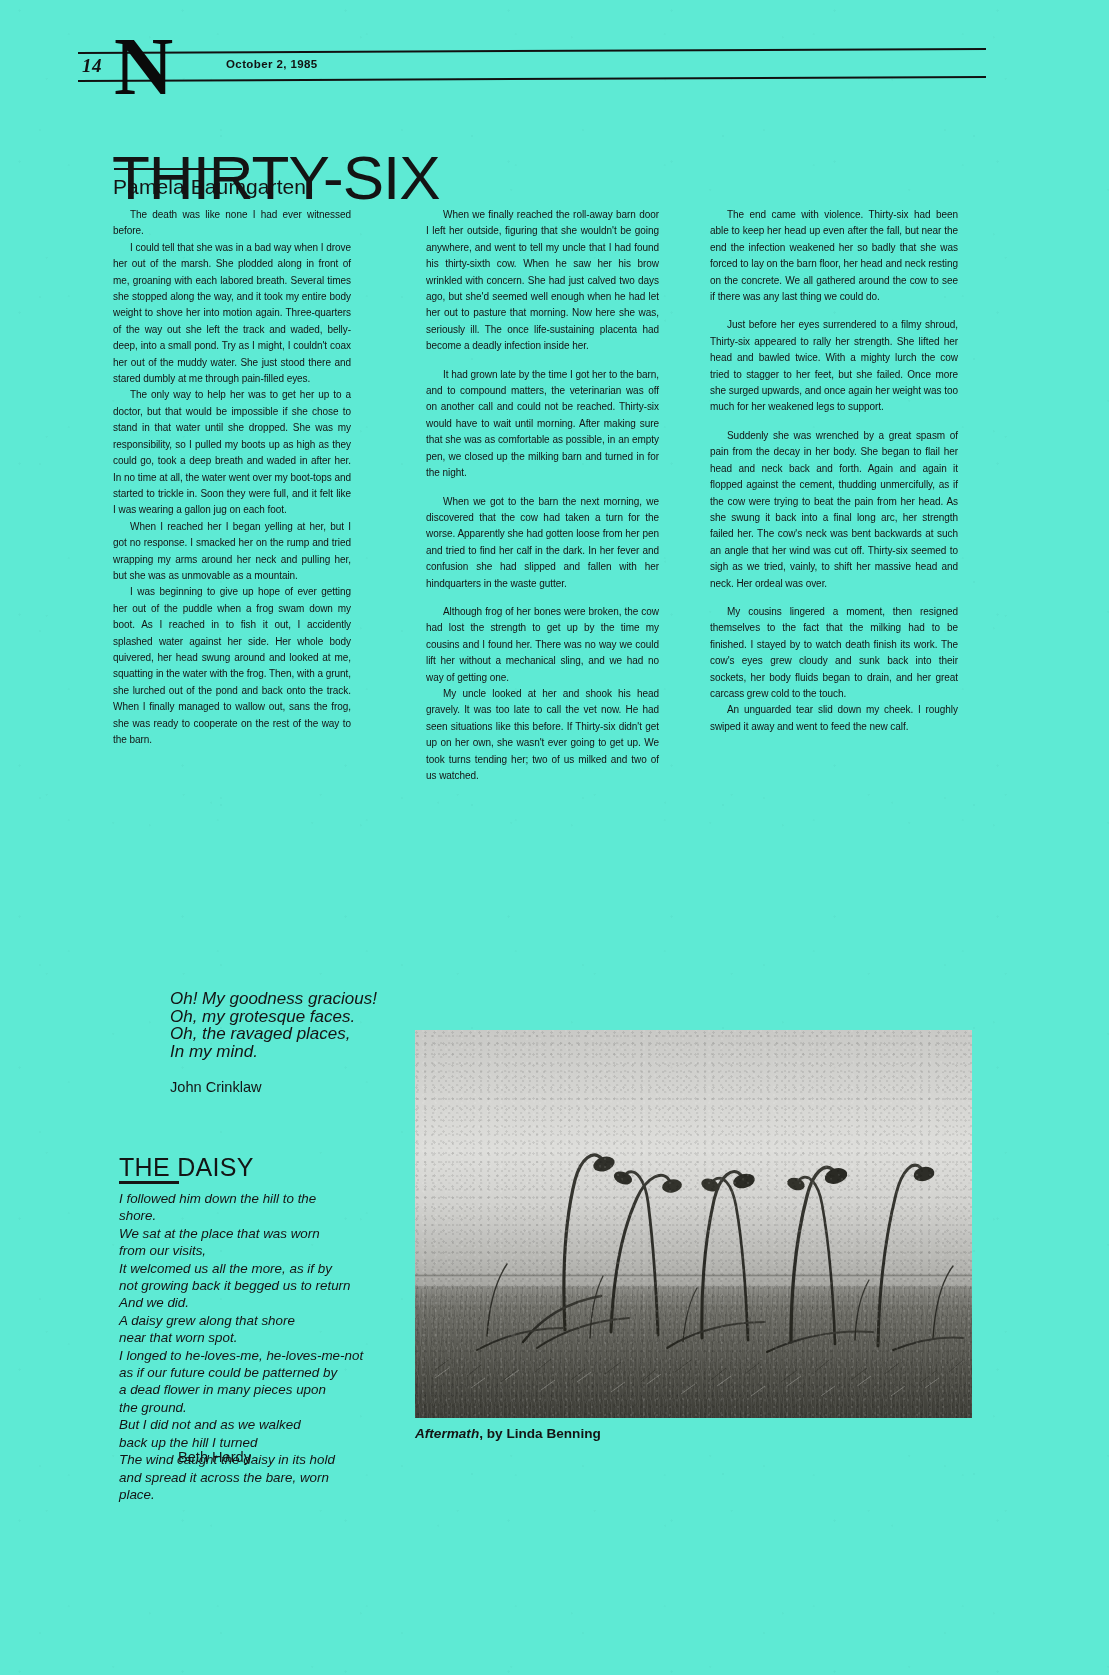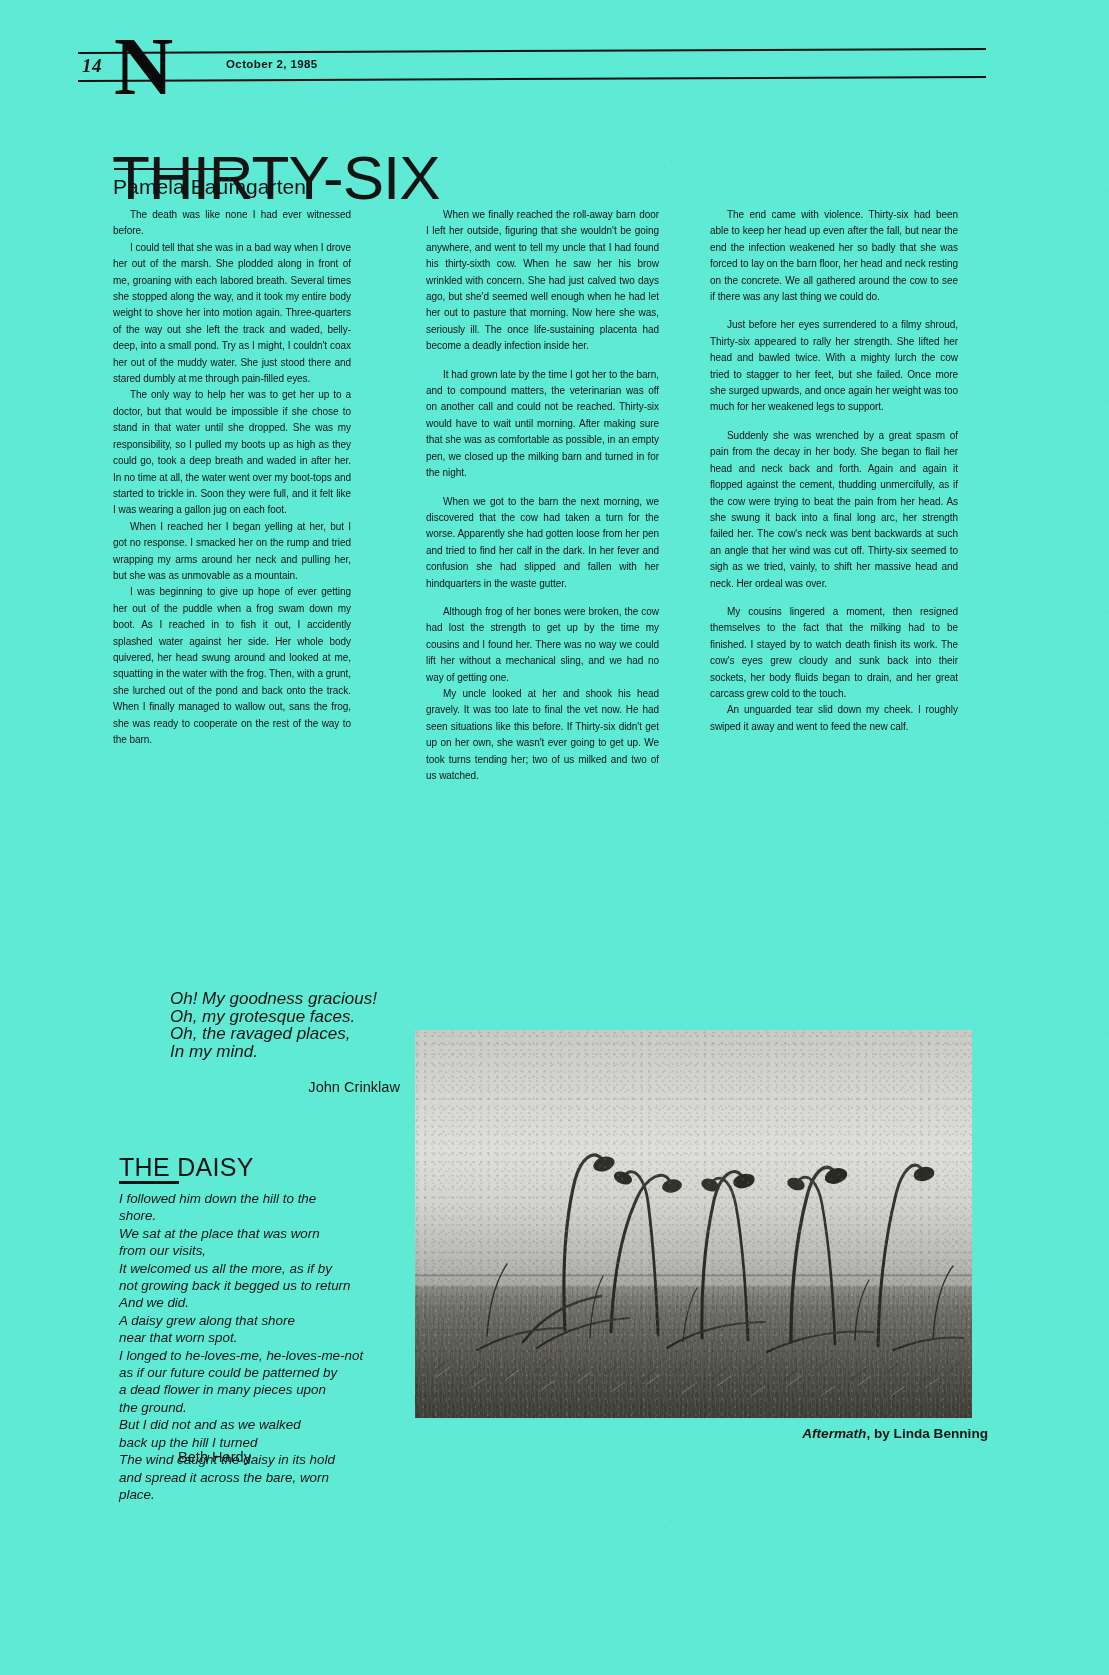--- a/index.html
+++ b/index.html
@@ -145,21 +145,20 @@
     line-height: 17.5px;
     font-style: italic;
     white-space: pre-line;
     color: #141414;
   }
   #poem-one-author {
     margin-top: 19px;
     font-size: 14.6px;
     font-style: normal;
     color: #141414;
-    text-align: right;
   }
 
   
   #poem-two-heading {
     position: absolute;
     left: 119px;
     top: 1153px;
     font-size: 25px;
     letter-spacing: .3px;
     color: #141414;
@@ -241,24 +240,23 @@
     background-image:
       radial-gradient(circle at 17% 23%, rgba(0,0,0,.30) 0 1px, transparent 1.4px),
       radial-gradient(circle at 63% 11%, rgba(255,255,255,.30) 0 1px, transparent 1.4px),
       radial-gradient(circle at 41% 67%, rgba(0,0,0,.28) 0 1px, transparent 1.4px),
       radial-gradient(circle at 83% 49%, rgba(255,255,255,.25) 0 1px, transparent 1.4px),
       radial-gradient(circle at 29% 88%, rgba(0,0,0,.24) 0 1px, transparent 1.4px);
     background-size: 9px 11px, 13px 8px, 7px 9px, 11px 13px, 8px 7px;
   }
   #photo-caption {
     position: absolute;
-    left: 16px;
+    left: 0;
     top: 396px;
     width: 557px;
-    text-align: right;
     font-size: 13.6px;
     color: #141414;
   }
   #photo-caption .cap-title { font-style: italic; font-weight: 700; }
   #photo-caption .cap-rest { font-weight: 700; }
 </style>
 </head>
 <body>
 
 <div id="page">
@@ -280,21 +278,21 @@
       <p>I could tell that she was in a bad way when I drove her out of the marsh. She plodded along in front of me, groaning with each labored breath. Several times she stopped along the way, and it took my entire body weight to shove her into motion again. Three-quarters of the way out she left the track and waded, belly-deep, into a small pond. Try as I might, I couldn't coax her out of the muddy water. She just stood there and stared dumbly at me through pain-filled eyes.</p>
       <p>The only way to help her was to get her up to a doctor, but that would be impossible if she chose to stand in that water until she dropped. She was my responsibility, so I pulled my boots up as high as they could go, took a deep breath and waded in after her. In no time at all, the water went over my boot-tops and started to trickle in. Soon they were full, and it felt like I was wearing a gallon jug on each foot.</p>
       <p>When I reached her I began yelling at her, but I got no response. I smacked her on the rump and tried wrapping my arms around her neck and pulling her, but she was as unmovable as a mountain.</p>
       <p>I was beginning to give up hope of ever getting her out of the puddle when a frog swam down my boot. As I reached in to fish it out, I accidently splashed water against her side. Her whole body quivered, her head swung around and looked at me, squatting in the water with the frog. Then, with a grunt, she lurched out of the pond and back onto the track. When I finally managed to wallow out, sans the frog, she was ready to cooperate on the rest of the way to the barn.</p>
     </div>
   <div class="col" id="col-2">
       <p>When we finally reached the roll-away barn door I left her outside, figuring that she wouldn't be going anywhere, and went to tell my uncle that I had found his thirty-sixth cow. When he saw her his brow wrinkled with concern. She had just calved two days ago, but she'd seemed well enough when he had let her out to pasture that morning. Now here she was, seriously ill. The once life-sustaining placenta had become a deadly infection inside her.</p>
       <p class="spaced">It had grown late by the time I got her to the barn, and to compound matters, the veterinarian was off on another call and could not be reached. Thirty-six would have to wait until morning. After making sure that she was as comfortable as possible, in an empty pen, we closed up the milking barn and turned in for the night.</p>
       <p class="spaced">When we got to the barn the next morning, we discovered that the cow had taken a turn for the worse. Apparently she had gotten loose from her pen and tried to find her calf in the dark. In her fever and confusion she had slipped and fallen with her hindquarters in the waste gutter.</p>
       <p class="spaced">Although frog of her bones were broken, the cow had lost the strength to get up by the time my cousins and I found her. There was no way we could lift her without a mechanical sling, and we had no way of getting one.</p>
-      <p>My uncle looked at her and shook his head gravely. It was too late to final the vet now. He had seen situations like this before. If Thirty-six didn't get up on her own, she wasn't ever going to get up. We took turns tending her; two of us milked and two of us watched.</p>
+      <p>My uncle looked at her and shook his head gravely. It was too late to call the vet now. He had seen situations like this before. If Thirty-six didn't get up on her own, she wasn't ever going to get up. We took turns tending her; two of us milked and two of us watched.</p>
     </div>
   <div class="col" id="col-3">
       <p>The end came with violence. Thirty-six had been able to keep her head up even after the fall, but near the end the infection weakened her so badly that she was forced to lay on the barn floor, her head and neck resting on the concrete. We all gathered around the cow to see if there was any last thing we could do.</p>
       <p class="spaced">Just before her eyes surrendered to a filmy shroud, Thirty-six appeared to rally her strength. She lifted her head and bawled twice. With a mighty lurch the cow tried to stagger to her feet, but she failed. Once more she surged upwards, and once again her weight was too much for her weakened legs to support.</p>
       <p class="spaced">Suddenly she was wrenched by a great spasm of pain from the decay in her body. She began to flail her head and neck back and forth. Again and again it flopped against the cement, thudding unmercifully, as if the cow were trying to beat the pain from her head. As she swung it back into a final long arc, her strength failed her. The cow's neck was bent backwards at such an angle that her wind was cut off. Thirty-six seemed to sigh as we tried, vainly, to shift her massive head and neck. Her ordeal was over.</p>
       <p class="spaced">My cousins lingered a moment, then resigned themselves to the fact that the milking had to be finished. I stayed by to watch death finish its work. The cow's eyes grew cloudy and sunk back into their sockets, her body fluids began to drain, and her great carcass grew cold to the touch.</p>
       <p>An unguarded tear slid down my cheek. I roughly swiped it away and went to feed the new calf.</p>
     </div>
 
   <div id="poem-one">

